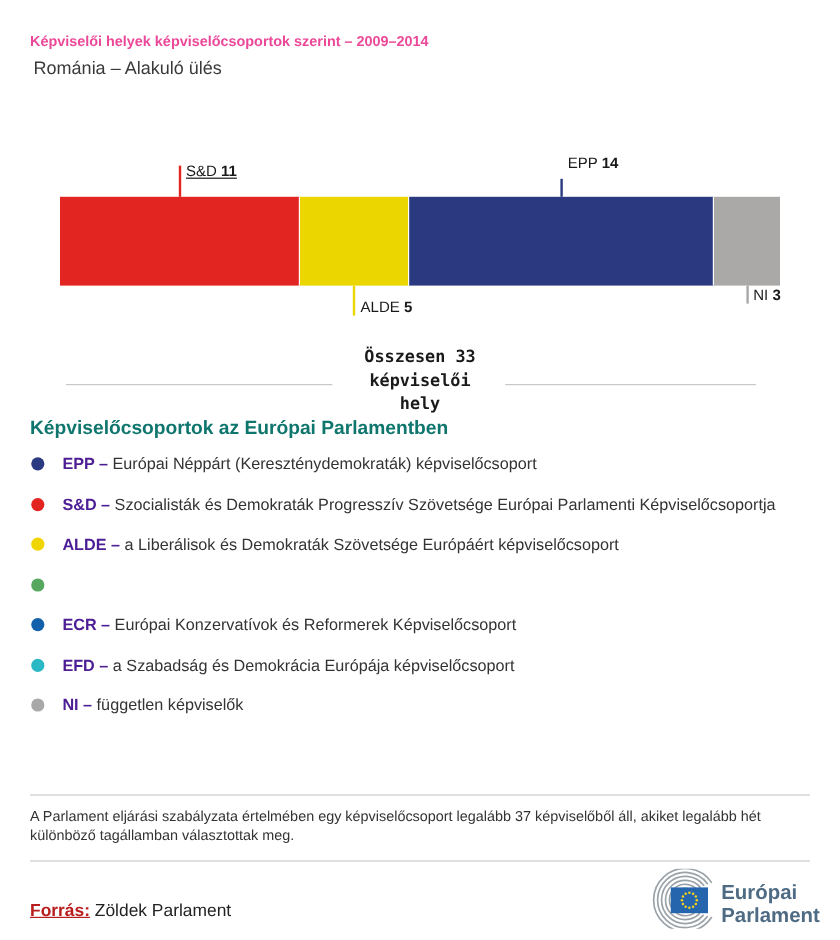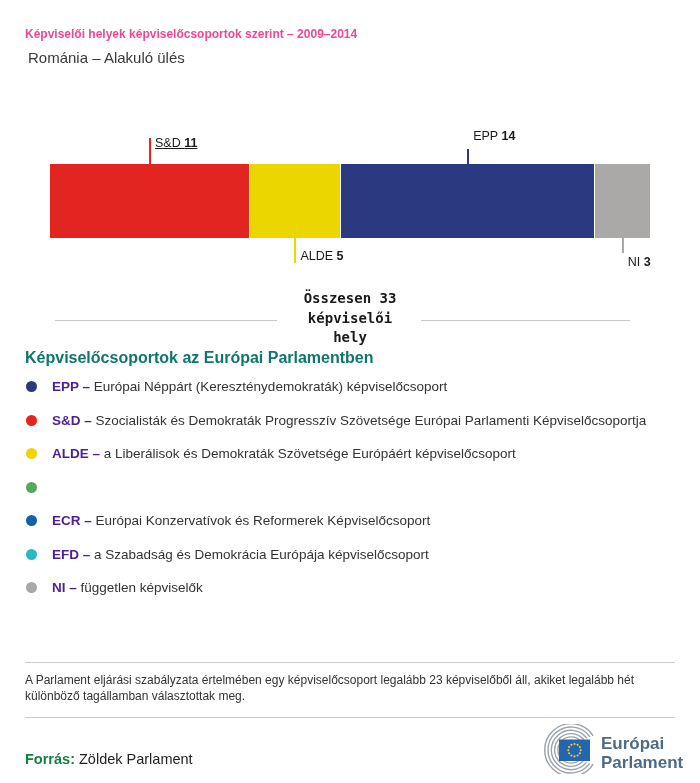--- a/index.html
+++ b/index.html
@@ -32,21 +32,21 @@
   .lg-item{display:flex;align-items:center;height:17px;margin-bottom:16.5px;}
   .dot{width:11px;height:11px;border-radius:50%;flex:none;margin-right:15px;}
   .lg-text{font-size:13.5px;white-space:nowrap;color:#333333;}
   .lg-text b{color:#4c1d95;}
 
   .rule{position:absolute;left:25px;width:650px;height:1px;background:#cccccc;}
   .rule1{top:662px;}
   .rule2{top:717px;}
   .footnote{position:absolute;left:25px;top:672px;width:648px;font-size:12px;line-height:16px;color:#333333;margin:0;}
   .source{position:absolute;left:25px;top:751px;font-size:14.5px;color:#222222;white-space:nowrap;}
-  .source b{color:#15803d;}
+  .source b{color:#b91c1c;text-decoration:underline;}
   .logo{position:absolute;left:530px;top:724px;width:170px;height:50px;}
   .logo text{font-family:"Liberation Sans",sans-serif;font-weight:bold;font-size:17px;fill:#4e6b83;}
 </style>
 </head>
 <body>
 
 <h1 class="title">Képviselői helyek képviselőcsoportok szerint – 2009–2014</h1>
 <div class="subtitle">Románia – Alakuló ülés</div>
 
 <div class="bar" id="bar">
@@ -56,21 +56,21 @@
     <div class="seg" style="width: 54.5455px; background: rgb(170, 169, 167);"></div>
   </div>
 <div id="callouts">
     <div class="callout-line" style="left: 149px; height: 26px; background: rgb(227, 37, 34); top: 138px;"></div>
     <div class="callout-label" style="left: 155px; top: 136px; text-decoration: underline;"><span>S&amp;D </span><b>11</b></div>
     <div class="callout-line" style="left: 294.455px; height: 25px; background: rgb(236, 214, 0); top: 238px;"></div>
     <div class="callout-label" style="left: 300.455px; top: 249px;"><span>ALDE </span><b>5</b></div>
     <div class="callout-line" style="left: 467.182px; height: 15px; background: rgb(43, 58, 128); top: 149px;"></div>
     <div class="callout-label" style="left: 473.182px; top: 129px; text-align: center;"><span>EPP </span><b>14</b></div>
     <div class="callout-line" style="left: 621.727px; height: 15px; background: rgb(170, 169, 167); top: 238px;"></div>
-    <div class="callout-label" style="left: 627.727px; top: 239px; margin-top: 16px;"><span>NI </span><b>3</b></div>
+    <div class="callout-label" style="left: 627.727px; top: 239px;"><span>NI </span><b>3</b></div>
   </div>
 
 <div class="divider-line dl-left"></div>
 <div class="total">Összesen 33 képviselői hely</div>
 <div class="divider-line dl-right"></div>
 
 <h2 class="legend-heading">Képviselőcsoportok az Európai Parlamentben</h2>
 <div class="legend" id="legend">
     <div class="lg-item">
       <span class="dot" style="background: rgb(43, 58, 128);"></span>
@@ -95,21 +95,21 @@
       <span class="dot" style="background: rgb(42, 185, 196);"></span>
       <span class="lg-text"><b>EFD –</b> a Szabadság és Demokrácia Európája képviselőcsoport</span>
     </div>
     <div class="lg-item">
       <span class="dot" style="background: rgb(168, 168, 168);"></span>
       <span class="lg-text"><b>NI –</b> független képviselők</span>
     </div>
   </div>
 
 <div class="rule rule1"></div>
-<p class="footnote">A Parlament eljárási szabályzata értelmében egy képviselőcsoport legalább 23 képviselőből áll, akiket legalább hét különböző tagállamban választottak meg.</p>
+<p class="footnote">A Parlament eljárási szabályzata értelmében egy képviselőcsoport legalább 37 képviselőből áll, akiket legalább hét különböző tagállamban választottak meg.</p>
 <div class="rule rule2"></div>
 
 <div class="source"><b>Forrás:</b> <span>Zöldek Parlament</span></div>
 
 <svg class="logo" id="ep-logo-svg" viewBox="0 0 170 50" xmlns="http://www.w3.org/2000/svg">
   <g id="hemicycle">
       <path d="M44.78 31.29 A6.5 6.5 0 1 1 45.37 21.19" fill="none" stroke="#9aa2a8" stroke-width="1.4" stroke-linecap="round"></path>
       <path d="M47.17 33.62 A9.8 9.8 0 1 1 47.88 19.02" fill="none" stroke="#9aa2a8" stroke-width="1.4" stroke-linecap="round"></path>
       <path d="M49.84 35.67 A13.1 13.1 0 1 1 50.56 17.04" fill="none" stroke="#9aa2a8" stroke-width="1.4" stroke-linecap="round"></path>
       <path d="M52.77 37.42 A16.4 16.4 0 1 1 53.40 15.27" fill="none" stroke="#9aa2a8" stroke-width="1.4" stroke-linecap="round"></path>

